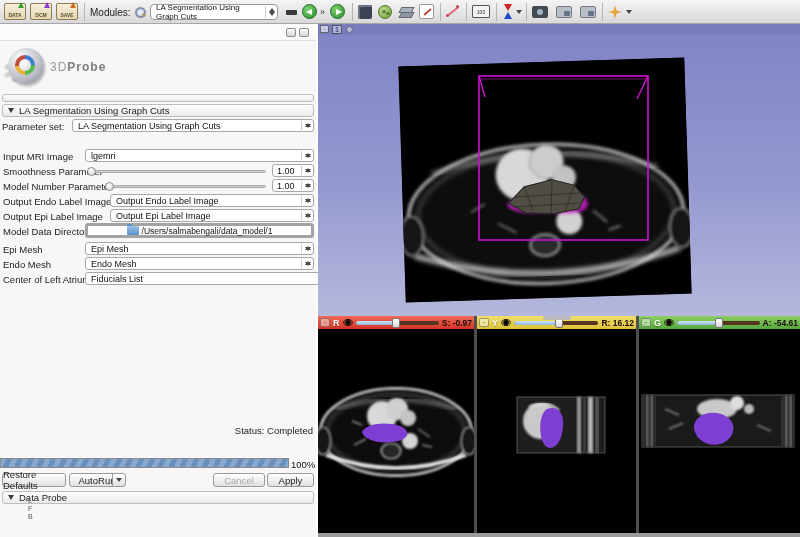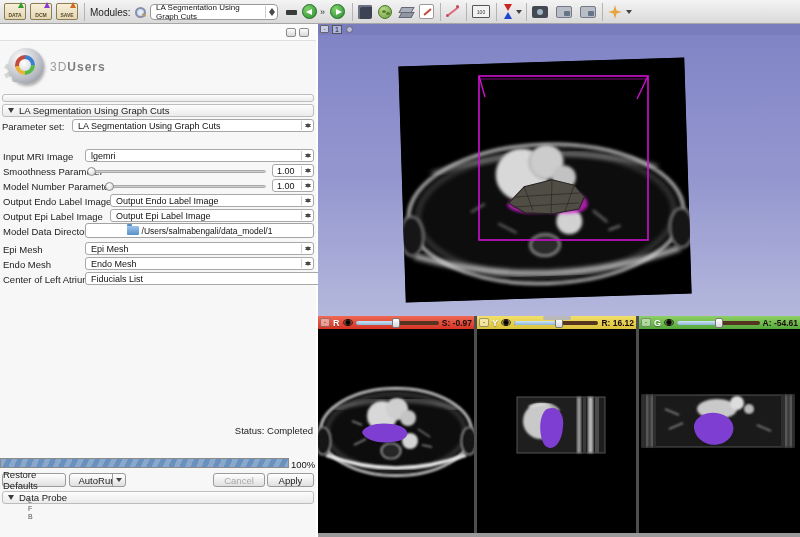--- a/index.html
+++ b/index.html
@@ -64,21 +64,21 @@
   .logotext { left:50px; top:36px; font-size:12px; letter-spacing:1px; color:#9a9a9a; }
   .logotext b { color:#7e7e7e; }
   .secbar { left:2px; width:312px; height:13px; border:1px solid #bdbdbd; border-radius:3px; background:linear-gradient(#fdfdfd,#ebebeb); display:flex; align-items:center; gap:5px; padding-left:5px; font-size:9.5px; color:#222; }
   .tri-r { width:0; height:0; border-top:3px solid transparent; border-bottom:3px solid transparent; border-left:5px solid #3a3a3a; }
   .tri-d { width:0; height:0; border-left:3px solid transparent; border-right:3px solid transparent; border-top:5px solid #3a3a3a; }
   .rowlabel { font-size:9.5px; color:#222; }
   .fsel { background:#fff; border:1px solid #a8a8a8; border-radius:3px; font-size:9px; color:#111; display:flex; align-items:center; padding:0 15px 0 5px; height:13px; }
   .groove { height:3px; background:linear-gradient(#bfbfbf,#dedede); border-radius:2px; border:1px solid #aaa; }
   .knob { width:9px; height:9px; border-radius:50%; background:radial-gradient(circle at 35% 30%,#fff,#d2d2d2); border:1px solid #8a8a8a; }
   .spin { background:#fff; border:1px solid #a8a8a8; border-radius:3px; font-size:9px; color:#111; display:flex; align-items:center; justify-content:flex-start; padding:0 14px 0 4px; height:13px; }
-  .pathbtn { background:#fff; border:1px solid #a3a3a3; border-radius:3px; font-size:8.5px; color:#111; display:flex; align-items:center; justify-content:center; gap:3px; height:15px; }
+  .pathbtn { background:#fff; border:3px solid #a3a3a3; border-radius:3px; font-size:8.5px; color:#111; display:flex; align-items:center; justify-content:center; gap:3px; height:15px; }
   .folder { width:12px; height:9px; background:linear-gradient(#9cc4ec,#5a90c8); border-radius:1px; position:relative; }
   .folder::before { content:""; position:absolute; left:0; top:-2px; width:5px; height:2px; background:#5a90c8; border-radius:1px 1px 0 0; }
   .statustext { font-size:9.5px; color:#222; }
   .progress { left:0; top:434px; width:289px; height:10px; border:1px solid #8a8a8a; background:repeating-linear-gradient(115deg,#8aa8cc 0 5px,#6a90bd 5px 10px); }
   .proglabel { font-size:9.5px; color:#111; }
   .btn { border:1px solid #9a9a9a; border-radius:3px; background:linear-gradient(#ffffff,#e0e0e0); font-size:9.5px; color:#222; display:flex; align-items:center; justify-content:center; height:14px; }
   .btn.disabled { color:#aaa; }
   .autoruncaret { border:1px solid #9a9a9a; border-radius:0 3px 3px 0; background:linear-gradient(#fff,#e0e0e0); width:14px; height:14px; display:flex; align-items:center; justify-content:center; }
   .orient { font-size:7px; color:#555; line-height:8px; }
 
@@ -159,21 +159,21 @@
   </div>
 
   <div class="abs panel">
     <div class="abs panel-topbar">
       <div class="abs miniwin" style="left:286px"></div>
       <div class="abs miniwin" style="left:299px"></div>
     </div>
 
     <div class="abs logostar">✱</div>
     <div class="abs logoball"></div>
-    <div class="abs logotext"><span>3D</span><b>Users</b></div>
+    <div class="abs logotext"><span>3D</span><b>Probe</b></div>
 
     <div class="abs secbar" style="top:70px; height:8px"></div>
 
     <div class="abs secbar" style="top:80px">
       <span class="tri-d"></span>
       <span>LA Segmentation Using Graph Cuts</span>
     </div>
 
     <div class="abs rowlabel" style="left:2px; top:97px">Parameter set:</div>
     <div class="abs fsel" style="left:72px; top:95px; width:242px">

